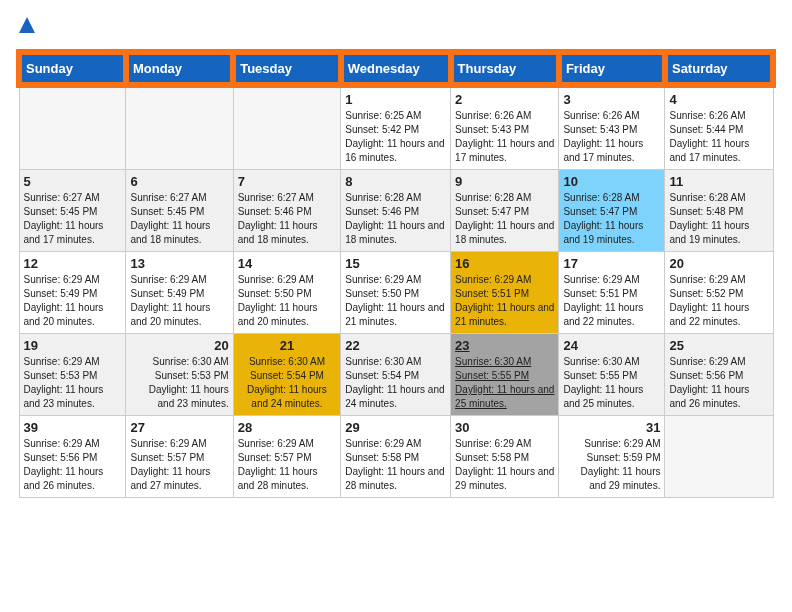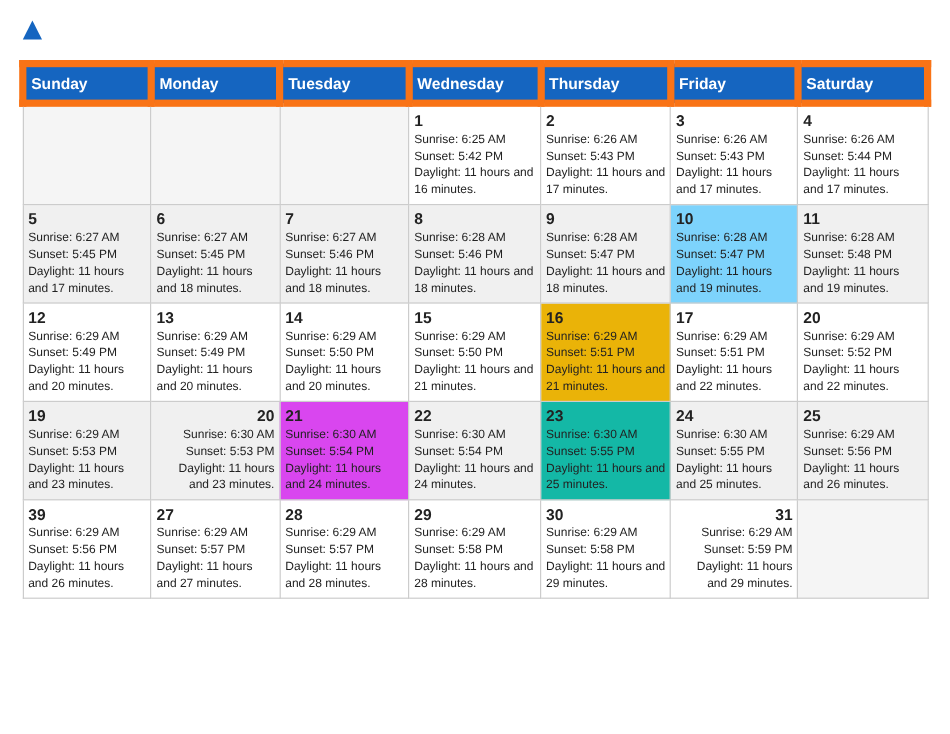--- a/index.html
+++ b/index.html
@@ -253,33 +253,33 @@
           <div class="day-info" style="white-space: pre-line;">Sunrise: 6:29 AM
 Sunset: 5:53 PM
 Daylight: 11 hours and 23 minutes.</div>
         </td>
         <td style="background: rgb(240, 240, 240); text-align: right;">
           <span class="day-num">20</span>
           <div class="day-info" style="white-space: pre-line;">Sunrise: 6:30 AM
 Sunset: 5:53 PM
 Daylight: 11 hours and 23 minutes.</div>
         </td>
-        <td style="background: #d946ef;">
+        <td style="background: #eab308; text-align: center;">
           <span class="day-num">21</span>
           <div class="day-info" style="white-space: pre-line;">Sunrise: 6:30 AM
 Sunset: 5:54 PM
 Daylight: 11 hours and 24 minutes.</div>
         </td>
         <td style="background: rgb(240, 240, 240);">
           <span class="day-num">22</span>
           <div class="day-info" style="white-space: pre-line;">Sunrise: 6:30 AM
 Sunset: 5:54 PM
 Daylight: 11 hours and 24 minutes.</div>
         </td>
-        <td style="background: #14b8a6;">
+        <td style="background: #a3a3a3; text-decoration: underline;">
           <span class="day-num">23</span>
           <div class="day-info" style="white-space: pre-line;">Sunrise: 6:30 AM
 Sunset: 5:55 PM
 Daylight: 11 hours and 25 minutes.</div>
         </td>
         <td style="background: rgb(240, 240, 240);">
           <span class="day-num">24</span>
           <div class="day-info" style="white-space: pre-line;">Sunrise: 6:30 AM
 Sunset: 5:55 PM
 Daylight: 11 hours and 25 minutes.</div>

